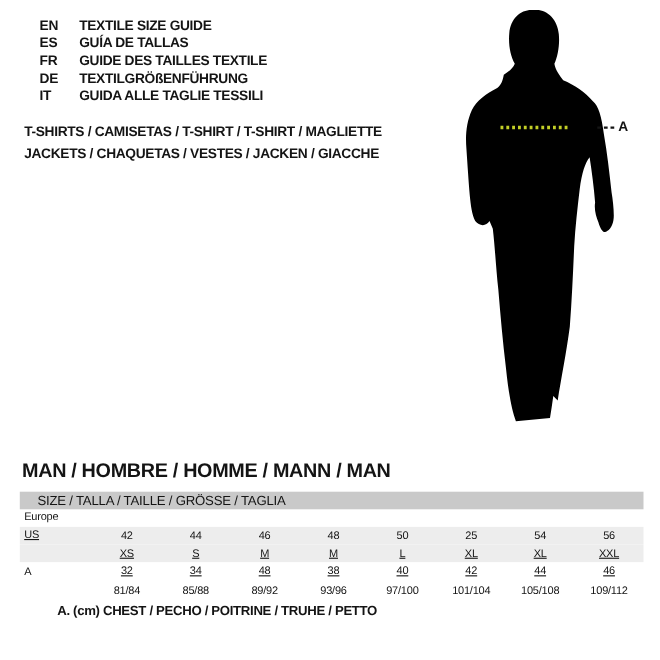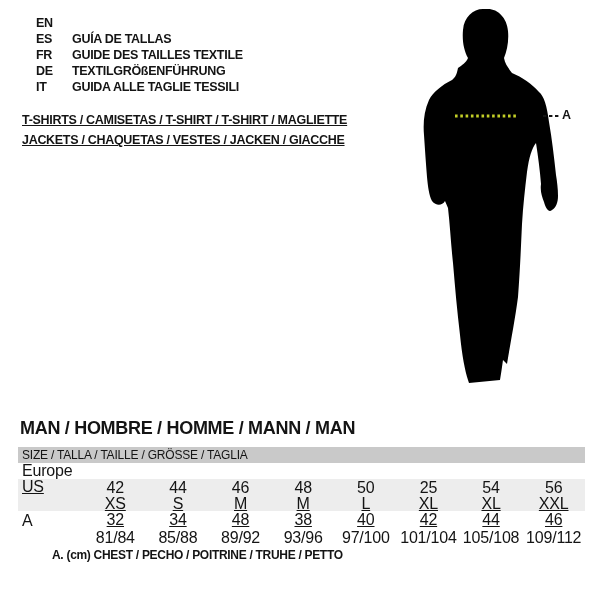--- a/index.html
+++ b/index.html
@@ -38,21 +38,20 @@
     top: 110px;
   }
   .category-line {
     height: 20px;
     line-height: 20px;
     font-size: 12.5px;
     font-weight: bold;
     font-stretch: condensed;
     letter-spacing: -0.3px;
     white-space: nowrap;
-    text-decoration: underline;
   }
 
   
   .figure-wrap {
     position: absolute;
     left: 415px;
     top: 5px;
     width: 175px;
     height: 385px;
   }
@@ -95,30 +94,30 @@
     left: 18px;
     top: 447px;
     width: 567px;
     font-stretch: condensed;
   }
   .t-header {
     height: 16px;
     line-height: 16px;
     background: var(--header_bg, #c9c9c9);
     font-size: 12px;
-    padding-left: 4px;
+    padding-left: 16px;
     letter-spacing: -0.2px;
     white-space: nowrap;
   }
   .t-row {
     display: grid;
     grid-template-columns: 66px repeat(8, 1fr);
     height: 16px;
     line-height: 16px;
-    font-size: 16px;
+    font-size: 10px;
     letter-spacing: -0.2px;
   }
   .t-row.shaded { background: var(--shaded_bg, #ededed); text-decoration: underline; }
   .t-label { text-align: left; padding-left: 4px; }
   .t-cell { text-align: center; margin-top: 17px; }
   .t-row.last { height: 18px; line-height: 19px; }
 
   
   .footnote {
     position: absolute;
@@ -133,20 +132,21 @@
   }
 </style>
 </head>
 <body>
 
 <div class="canvas">
 
   <div class="lang-list">
     <div class="lang-row">
       <span class="lang-code">EN</span>
+      <span class="lang-label">TEXTILE SIZE GUIDE</span>
     </div>
     <div class="lang-row">
       <span class="lang-code">ES</span>
       <span class="lang-label">GUÍA DE TALLAS</span>
     </div>
     <div class="lang-row">
       <span class="lang-code">FR</span>
       <span class="lang-label">GUIDE DES TAILLES TEXTILE</span>
     </div>
     <div class="lang-row">

